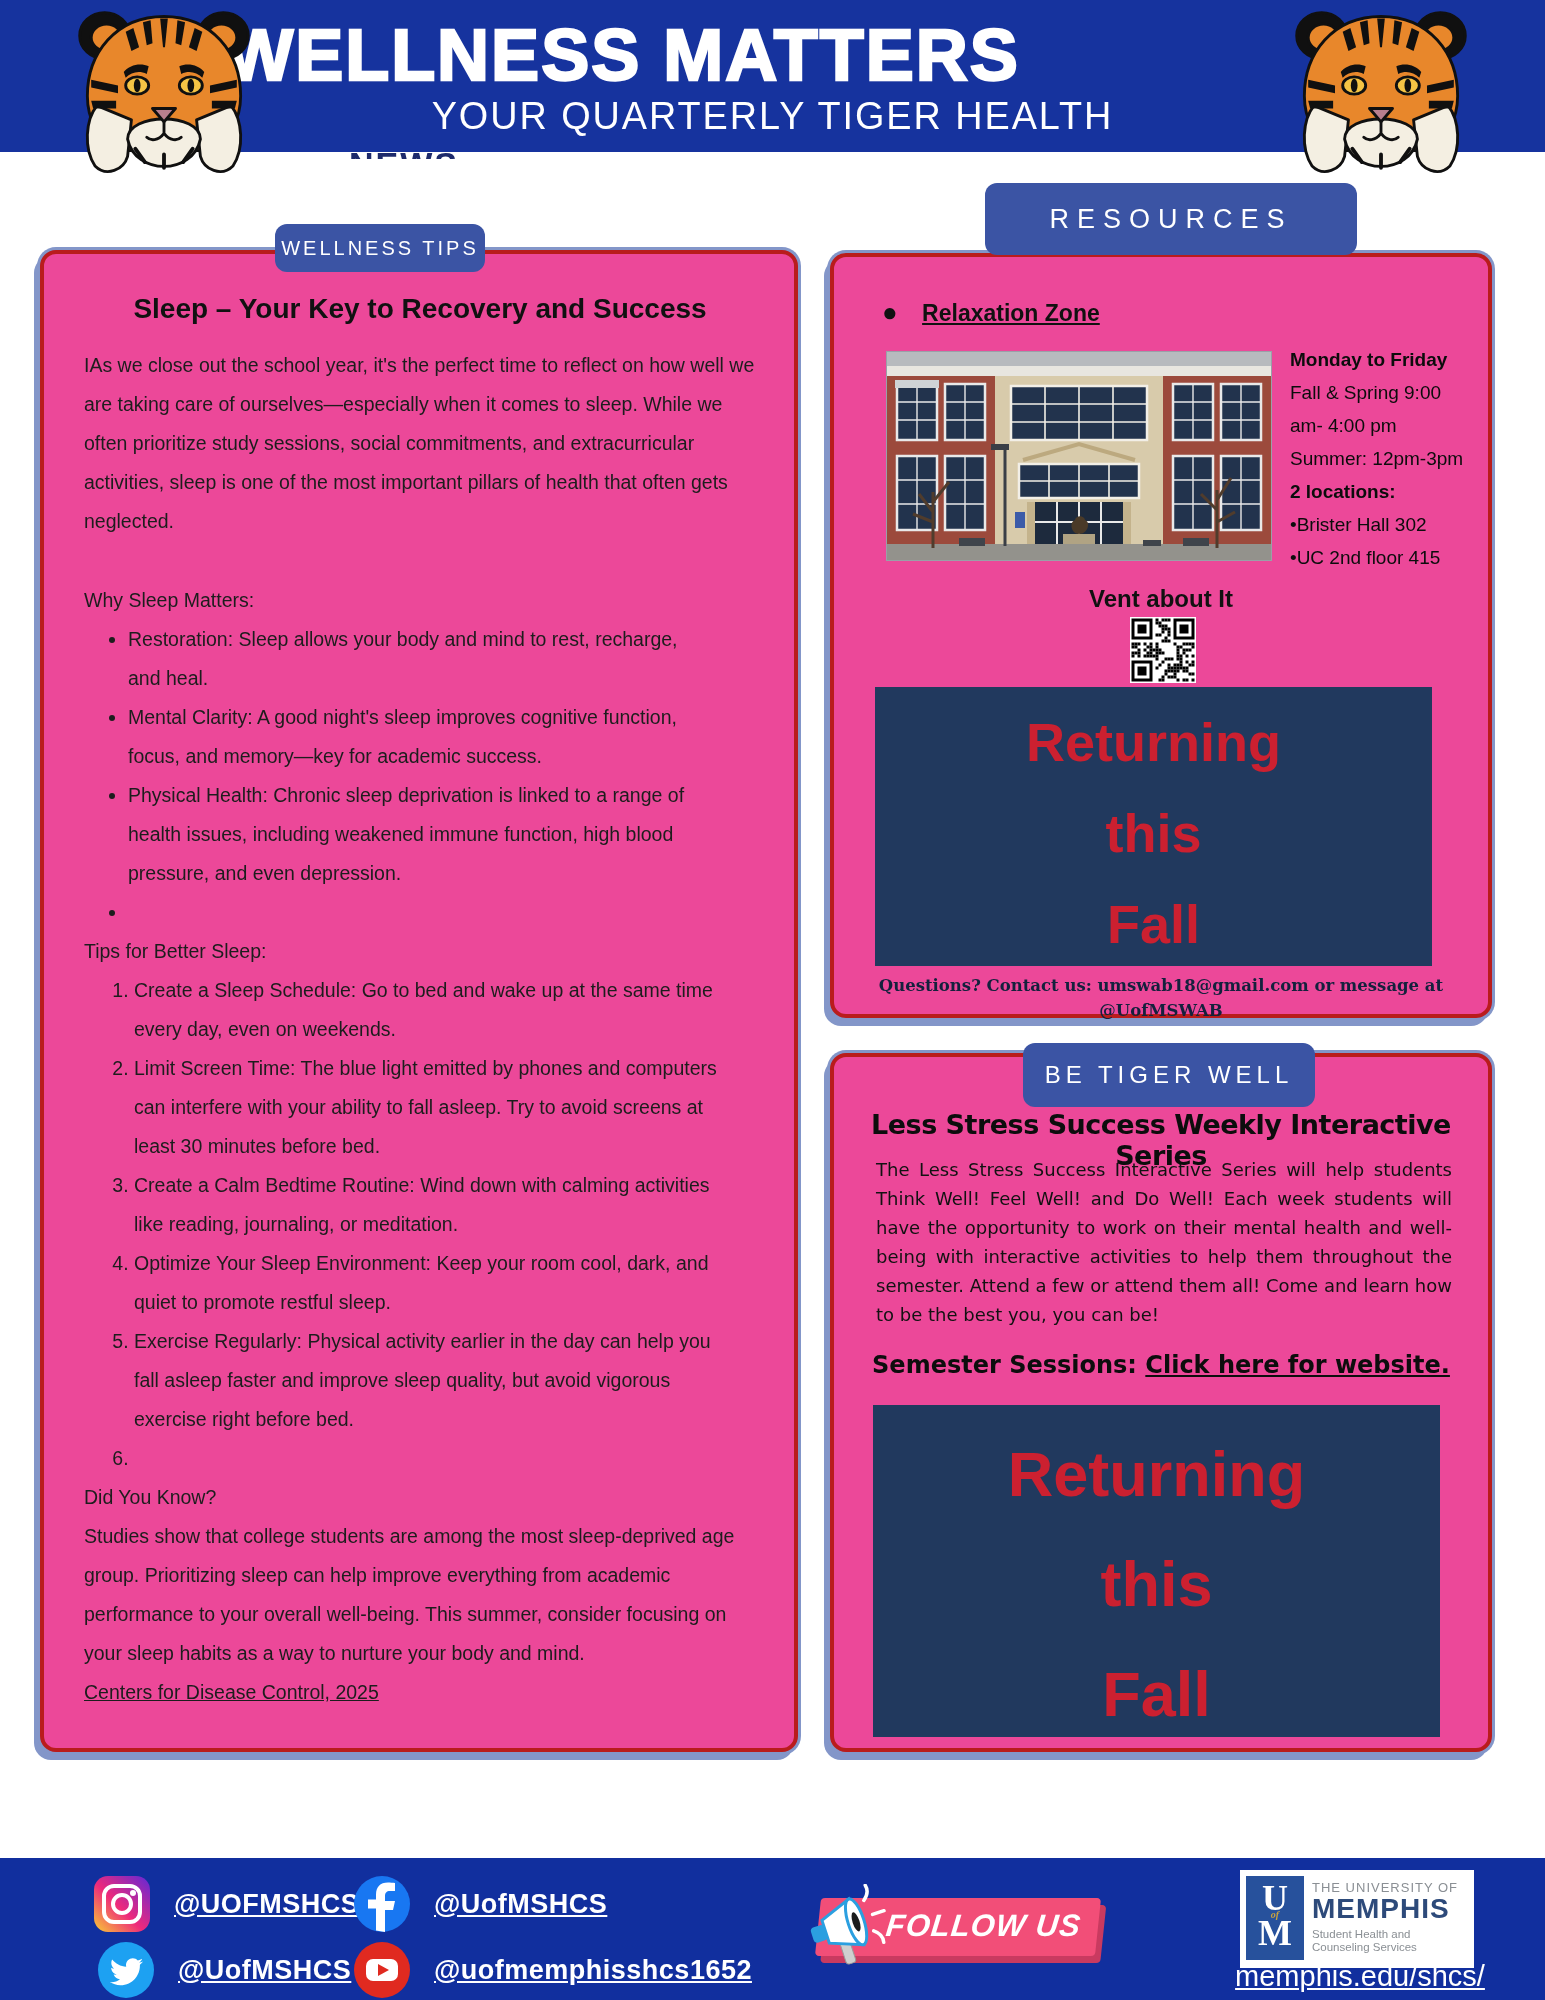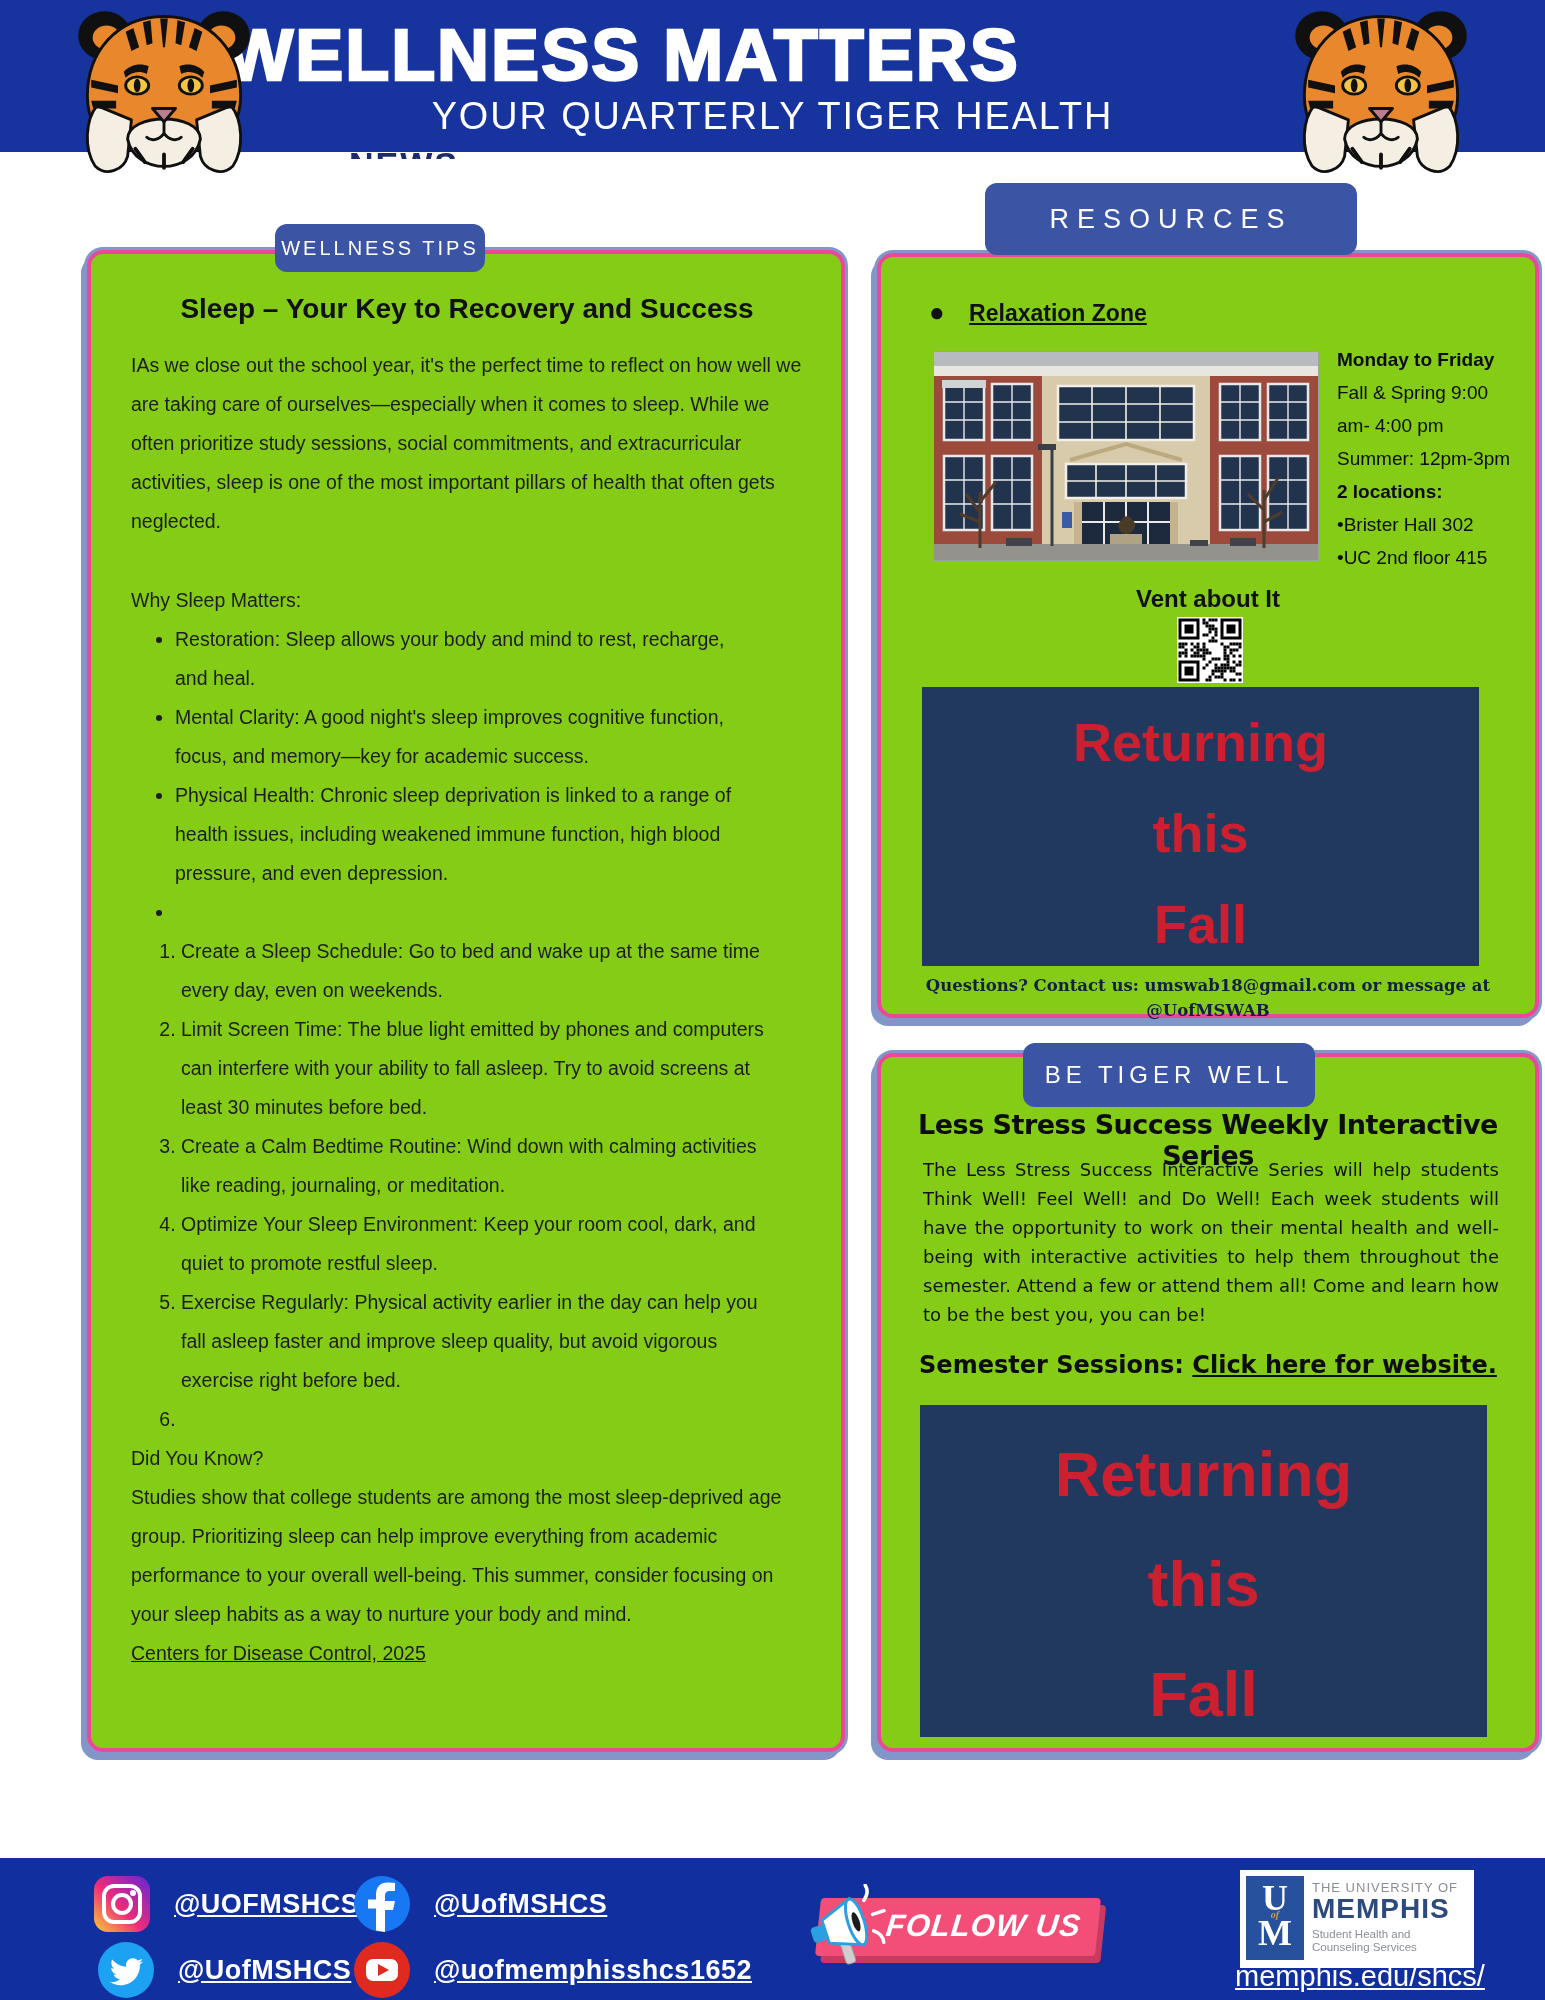--- a/index.html
+++ b/index.html
@@ -12,22 +12,22 @@
              font-weight:bold;font-size:72px;letter-spacing:2px;-webkit-text-stroke:2.5px #fff;}
   .hdr-sub{position:absolute;left:0;top:94px;width:1545px;text-align:center;color:#fff;
            font-size:39px;letter-spacing:2px;transform:scaleX(.97);}
   .news-clip{position:absolute;left:349px;top:152px;width:140px;height:7px;overflow:hidden;}
   .news-clip span{display:block;margin-top:-7px;font-size:34px;font-weight:bold;color:#1D2A6B;letter-spacing:2px;}
   .tiger{position:absolute;top:5px;width:196px;height:182px;z-index:5;}
   .tiger.left{left:66px;}
   .tiger.right{left:1283px;transform:scaleX(-1);}
 
   
-  .panel{position:absolute;background:#84cc16;border:4px solid #ec4899;border-radius:16px;
-         box-shadow:0 0 0 3px #8396C9,-5px 7px 0 1px #8396C9;margin-left:47px;}
+  .panel{position:absolute;background:#ec4899;border:4px solid #b91c1c;border-radius:16px;
+         box-shadow:0 0 0 3px #8396C9,-5px 7px 0 1px #8396C9;}
   .badge{position:absolute;background:#3B54A4;border-radius:12px;color:#fff;display:flex;
          align-items:center;justify-content:center;z-index:6;}
 
   
   .lp{left:40px;top:250px;width:750px;height:1494px;}
   .lp-inner{padding:30px 38px 0 40px;color:#1d1d1d;font-size:19.5px;line-height:39px;}
   .lp-title{text-align:center;font-size:28px;font-weight:bold;line-height:34px;margin-top:8px;color:#111;}
   .lp-intro{margin-top:20px;}
   .lp-h{margin-top:40px;}
   ul.why{margin:0;padding:0 58px 0 44px;}
@@ -176,20 +176,21 @@
     <div class="lp-inner">
       <div class="lp-title">Sleep – Your Key to Recovery and Success</div>
       <div class="lp-intro">IAs we close out the school year, it's the perfect time to reflect on how well we are taking care of ourselves—especially when it comes to sleep. While we often prioritize study sessions, social commitments, and extracurricular activities, sleep is one of the most important pillars of health that often gets neglected.</div>
       <div class="lp-h">Why Sleep Matters:</div>
       <ul class="why">
         <li>Restoration: Sleep allows your body and mind to rest, recharge, and heal.</li>
         <li>Mental Clarity: A good night's sleep improves cognitive function, focus, and memory—key for academic success.</li>
         <li>Physical Health: Chronic sleep deprivation is linked to a range of health issues, including weakened immune function, high blood pressure, and even depression.</li>
         <li></li>
       </ul>
+      <div>Tips for Better Sleep:</div>
       <ol class="tips">
         <li>Create a Sleep Schedule: Go to bed and wake up at the same time every day, even on weekends.</li>
         <li>Limit Screen Time: The blue light emitted by phones and computers can interfere with your ability to fall asleep. Try to avoid screens at least 30 minutes before bed.</li>
         <li>Create a Calm Bedtime Routine: Wind down with calming activities like reading, journaling, or meditation.</li>
         <li>Optimize Your Sleep Environment: Keep your room cool, dark, and quiet to promote restful sleep.</li>
         <li>Exercise Regularly: Physical activity earlier in the day can help you fall asleep faster and improve sleep quality, but avoid vigorous exercise right before bed.</li>
         <li></li>
       </ol>
       <div>Did You Know?</div>
       <div>Studies show that college students are among the most sleep-deprived age group. Prioritizing sleep can help improve everything from academic performance to your overall well-being. This summer, consider focusing on your sleep habits as a way to nurture your body and mind.</div>

